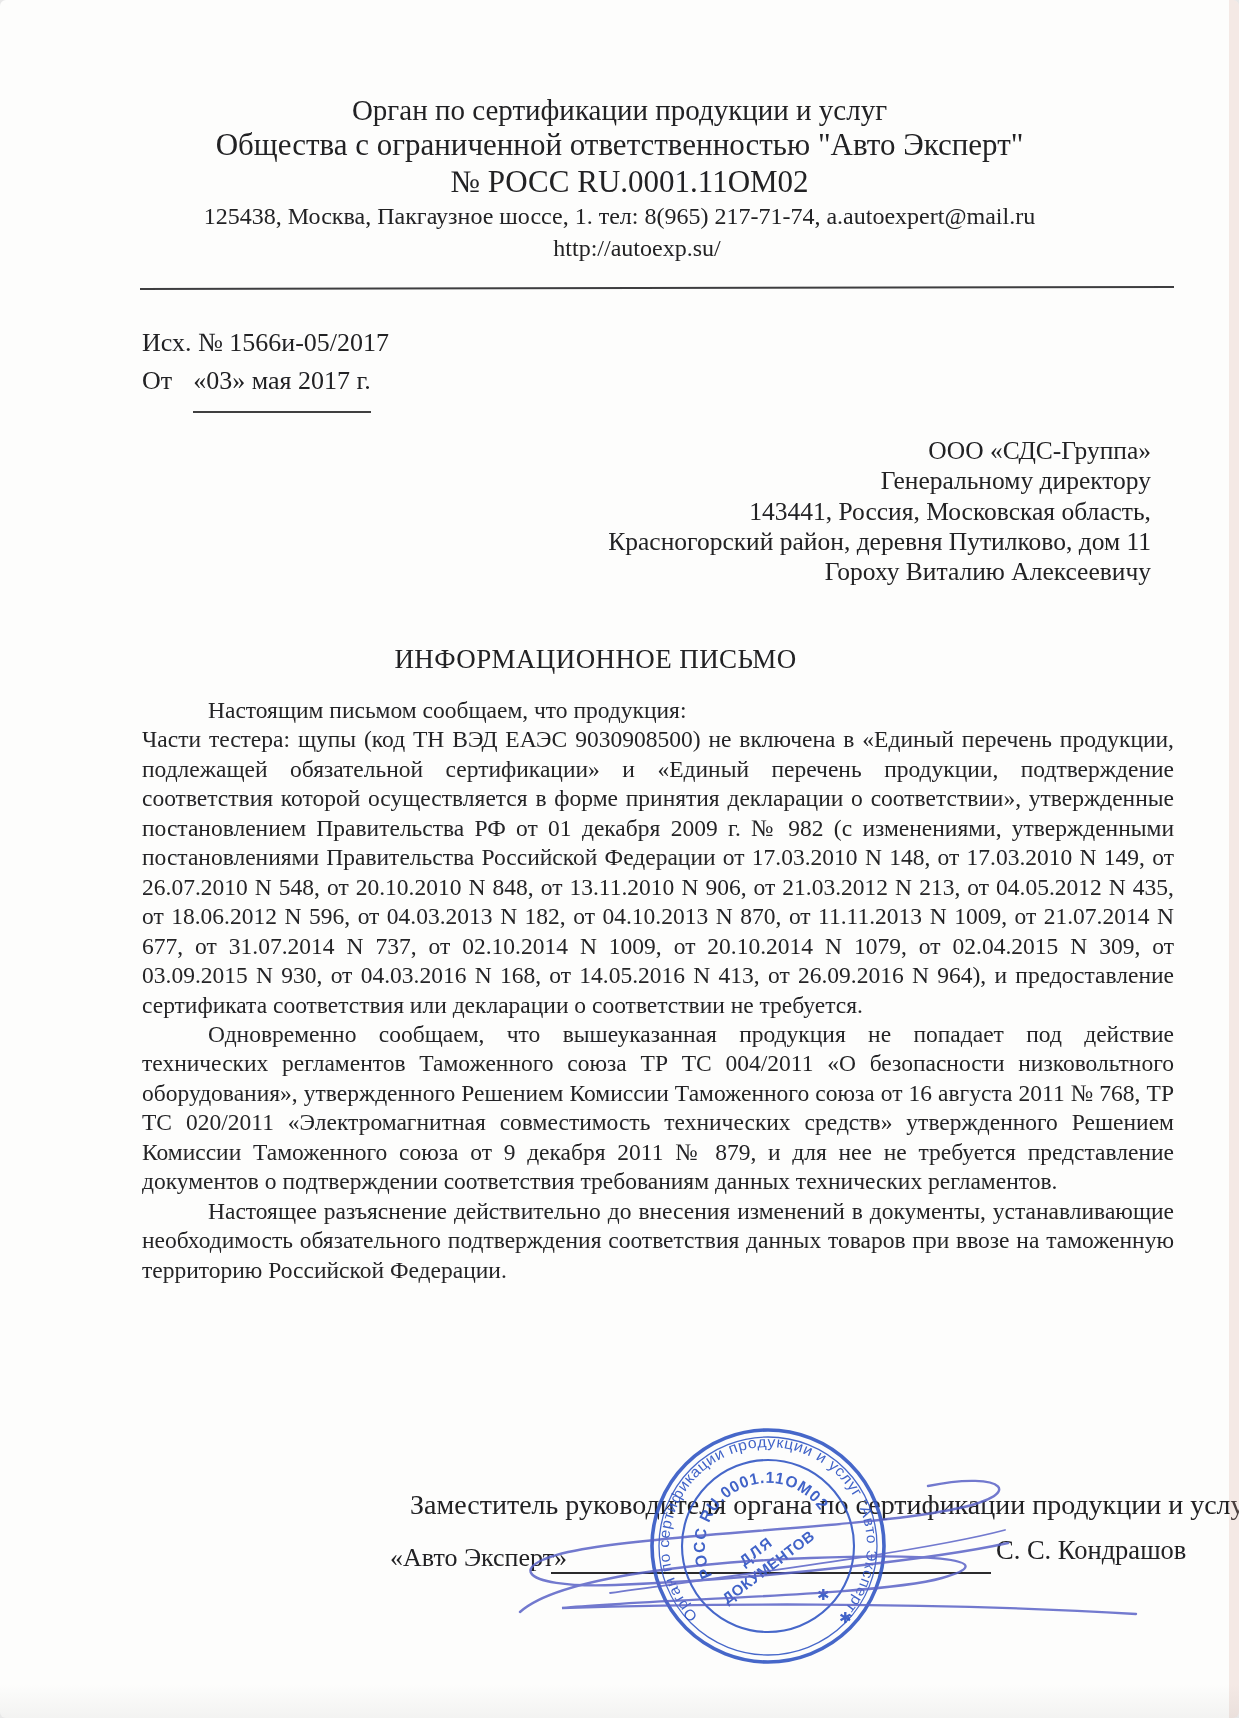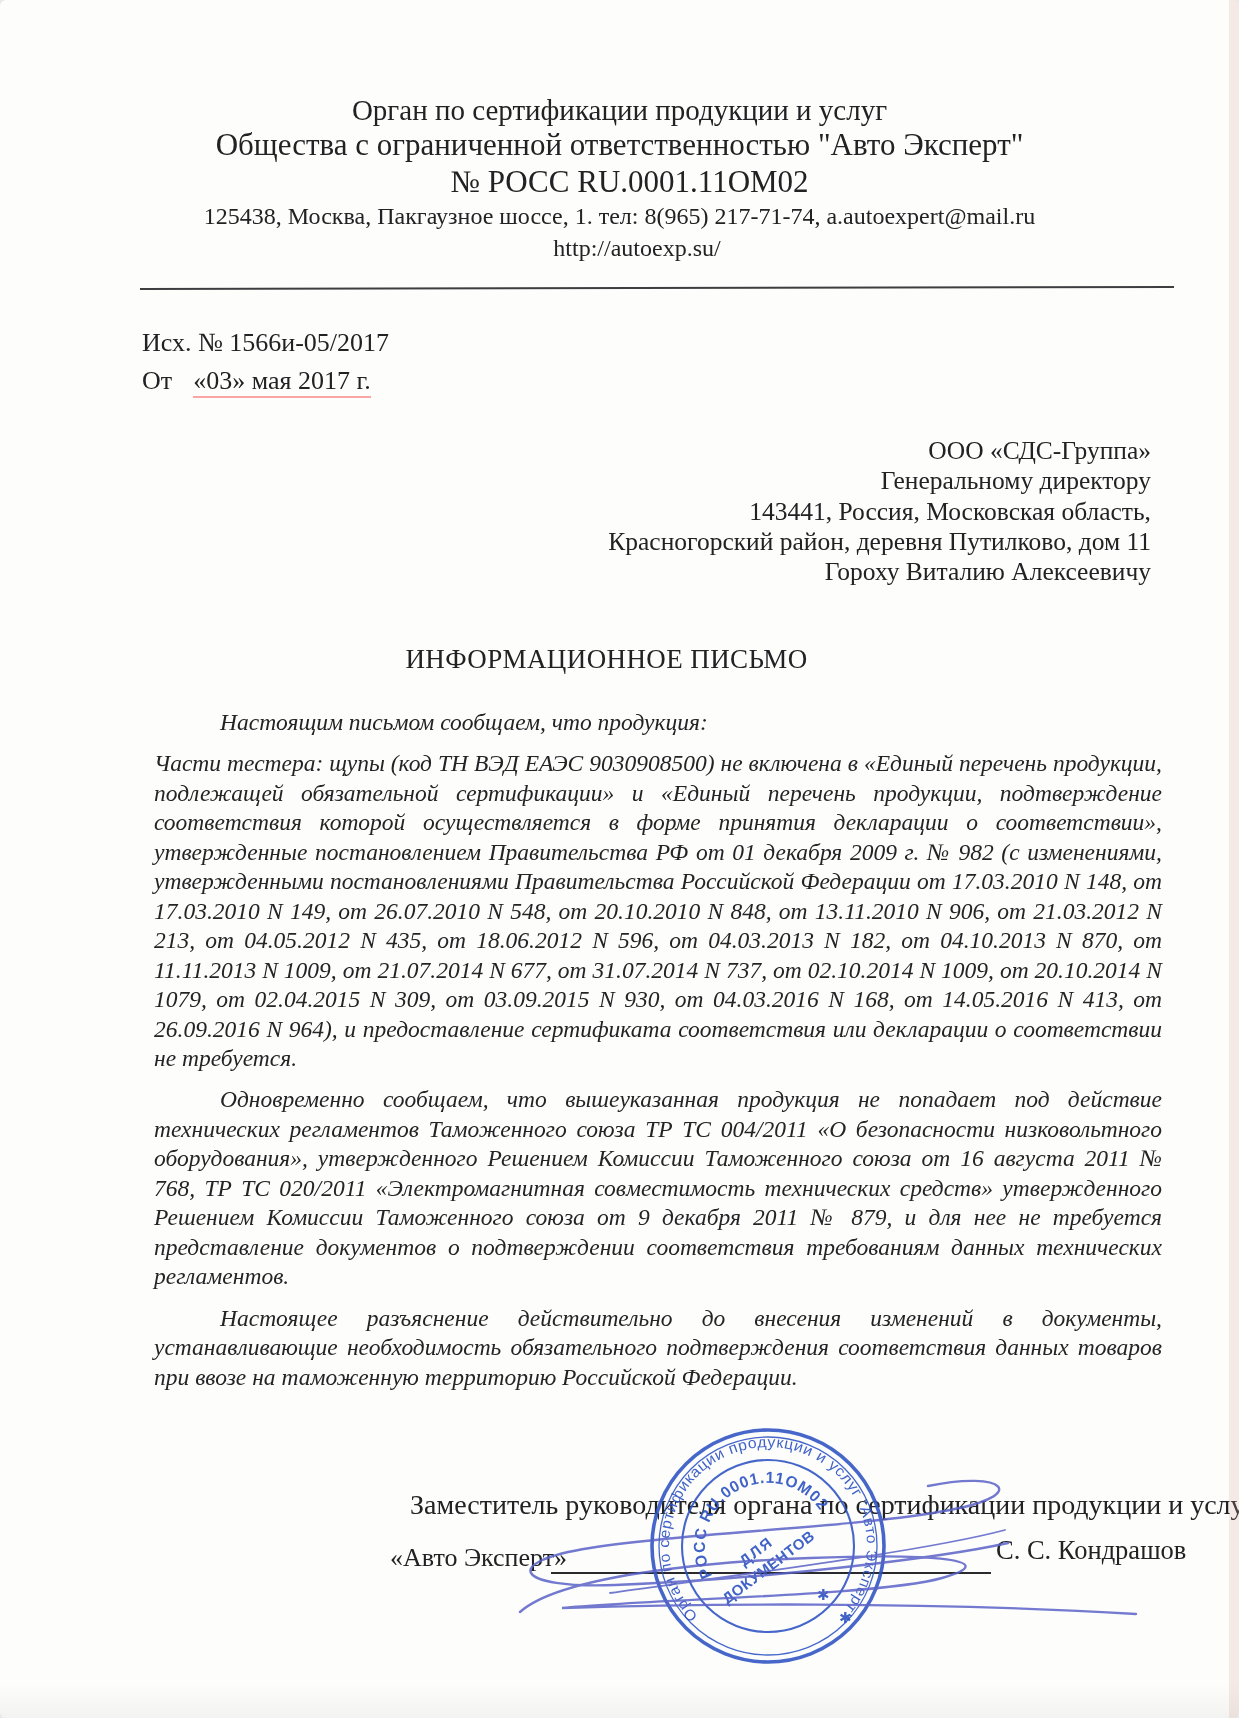--- a/index.html
+++ b/index.html
@@ -25,34 +25,34 @@
   .lh2{font-size:31px;line-height:36px;}
   .lh3{font-size:31px;line-height:37px;padding-left:20px;}
   .lh4{font-size:24px;line-height:33px;}
   .lh5{font-size:24px;line-height:30px;padding-left:35px;}
   .rule{position:absolute;top:287px;left:140px;width:1034px;height:0;
     border-top:2.5px solid #3e3e40;transform:rotate(-0.12deg);}
 
   
   .ref{position:absolute;top:324px;left:142px;font-size:26px;line-height:38px;}
   .ref .date-prefix{margin-right:21px;}
-  .ref .date-underlined{border-bottom:2px solid #fca5a5;padding-bottom:1px;}
+  .ref .date-underlined{border-bottom:2px solid #404040;padding-bottom:16px;}
 
   
   .recipient{position:absolute;top:436px;right:88px;text-align:right;
     font-size:25.5px;line-height:30.3px;}
 
   
-  .doc-title{position:absolute;top:644px;left:144px;width:925px;text-align:center;
+  .doc-title{position:absolute;top:644px;left:133px;width:925px;text-align:center;
     font-size:27px;letter-spacing:0.4px;}
 
   
   .body-text{position:absolute;top:696px;left:142px;width:1032px;
     font-size:23.5px;line-height:29.45px;text-align:justify;color:#242426;}
-  .body-text p{margin:12px;font-style:italic;}
+  .body-text p{margin:0;}
   .indent{text-indent:66px;}
 
   
   .sig-position{position:absolute;top:1489px;left:410px;font-size:28px;white-space:nowrap;text-align:right;}
   .sig-org{position:absolute;top:1543px;left:390px;font-size:26px;}
   .sig-underline{position:absolute;top:1572px;left:551px;width:440px;height:0;
     border-top:2px solid #2a2a2c;}
   .sig-name{position:absolute;top:1535px;left:996px;font-size:26.5px;}
 
   .stamp-layer{position:absolute;top:0;left:0;pointer-events:none;}

